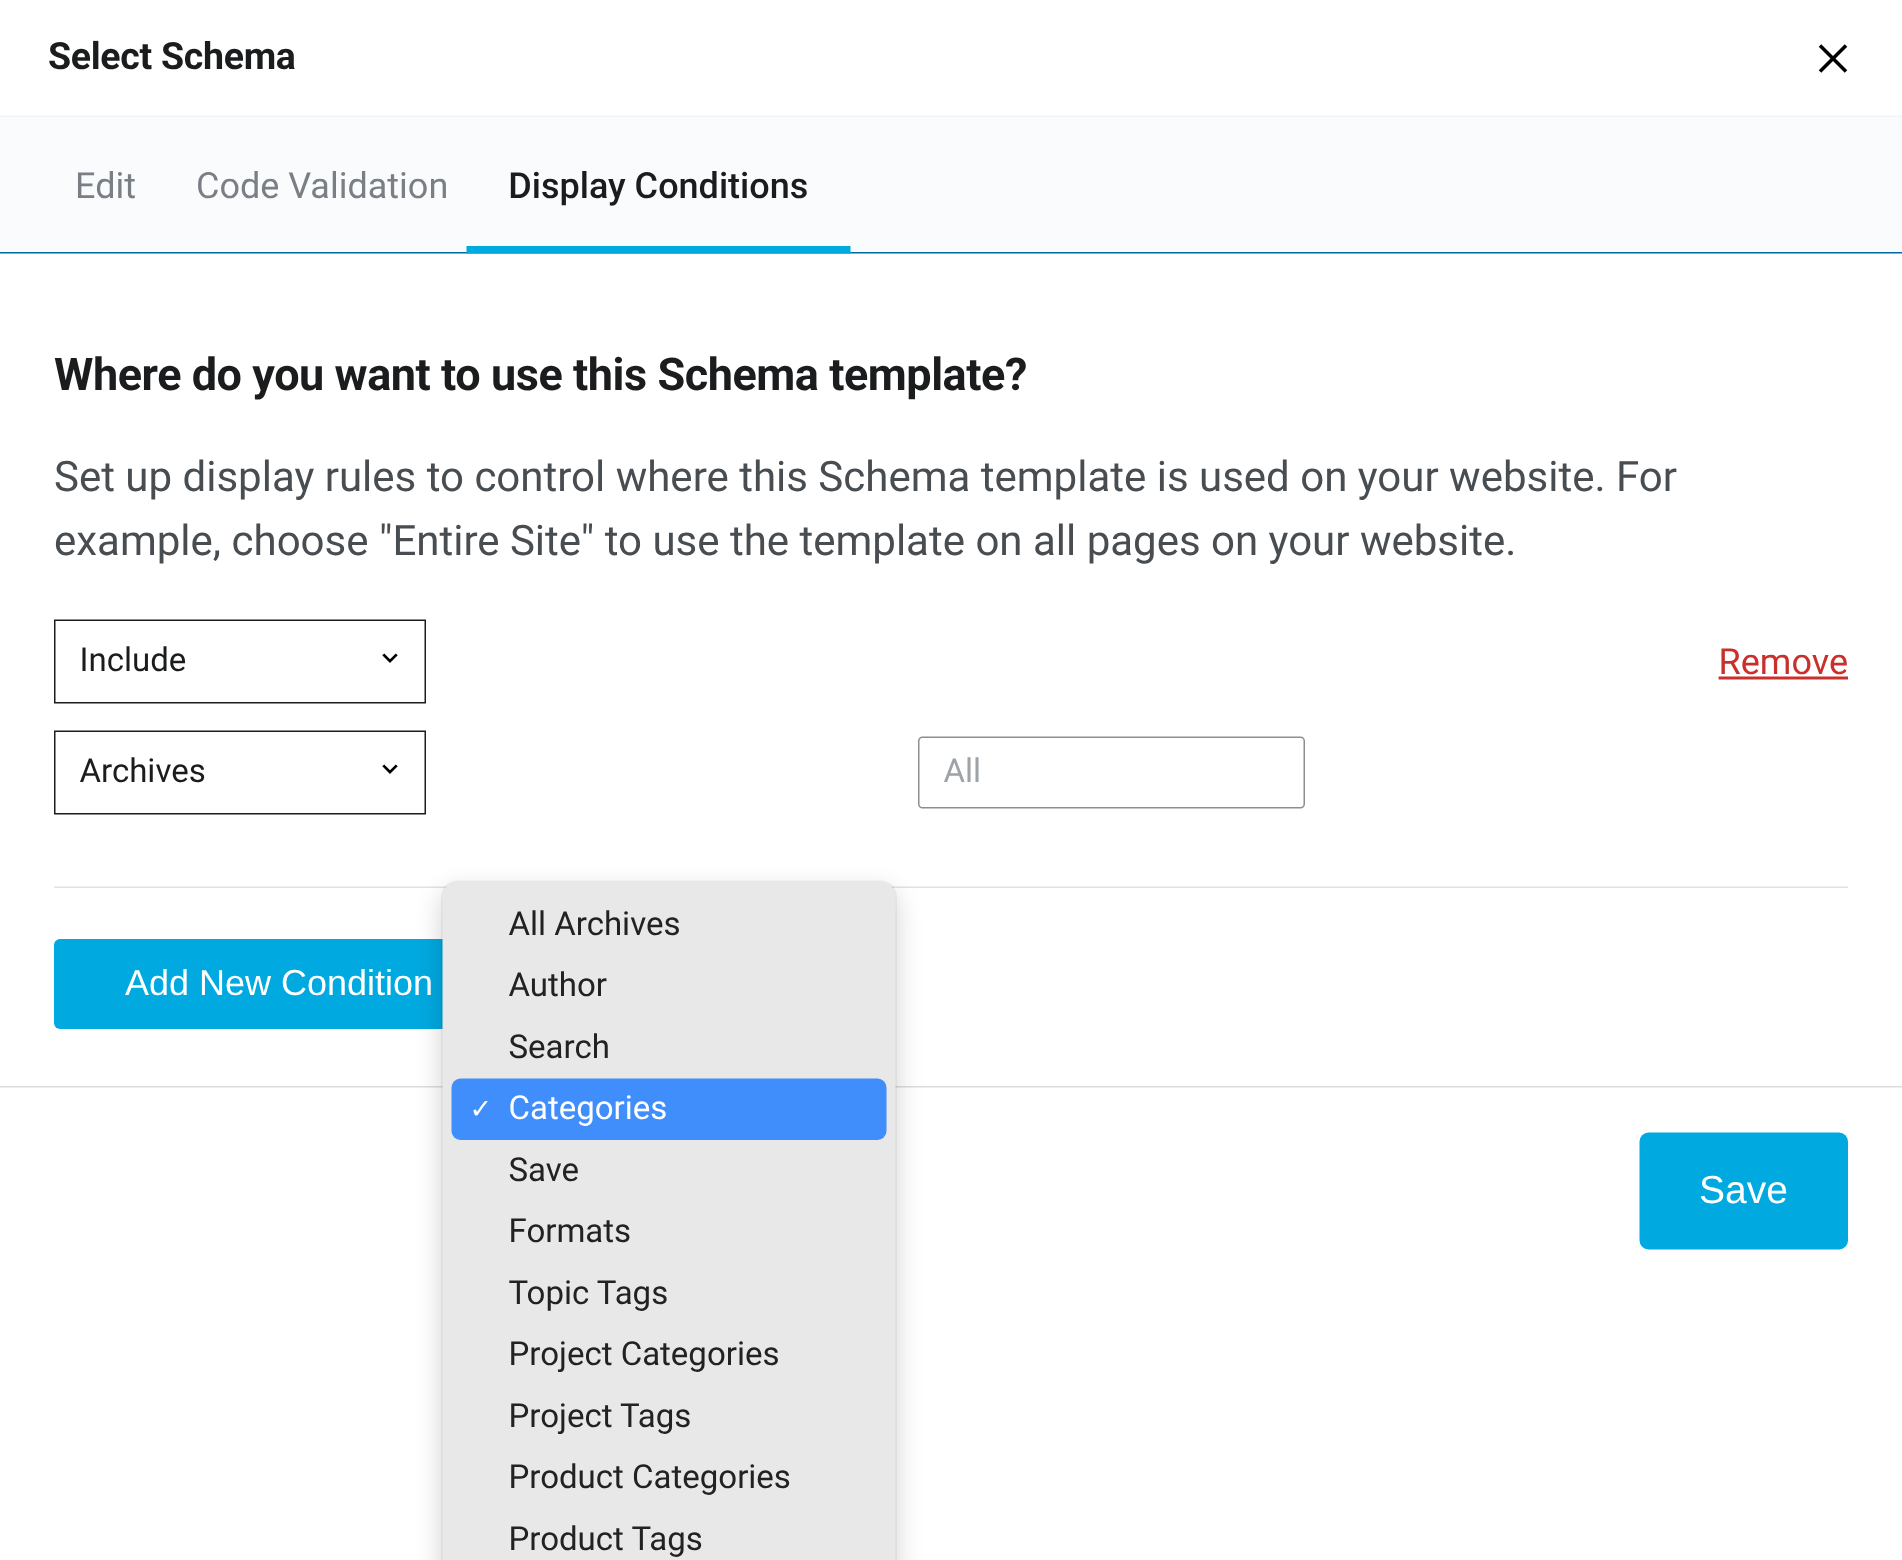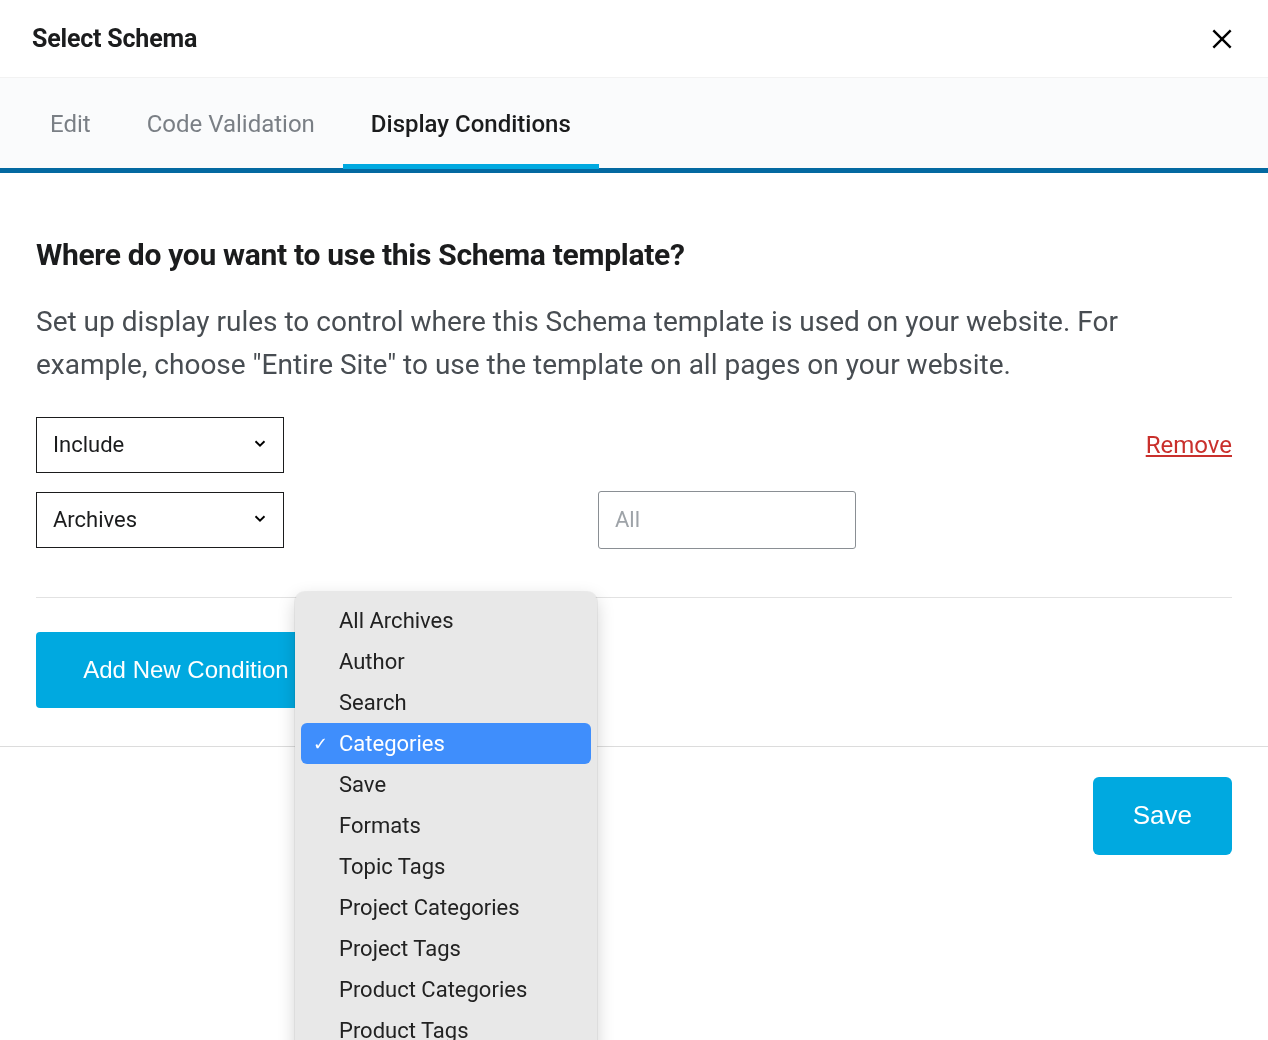--- a/index.html
+++ b/index.html
@@ -27,24 +27,24 @@
     cursor: pointer;
     display: flex;
     align-items: center;
     justify-content: center;
   }
   .close-btn svg { width: 26px; height: 26px; stroke: #000; stroke-width: 2.2; }
 
   
   .tab-bar {
     background: #fafbfc;
-    border-bottom: 5px solid #0369a1;
+    border-bottom: 1px solid #0369a1;
     padding: 0 36px;
     display: flex;
-    gap: 28px;
+    gap: 12px;
   }
   .tab {
     padding: 32px 14px 30px 14px;
     font-size: 24px;
     color: #7a7f85;
     cursor: pointer;
     position: relative;
   }
   .tab.active {
     color: #1b1c1d;
@@ -89,21 +89,21 @@
   .remove-link {
     color: #c9302c;
     font-size: 24px;
     text-decoration: underline;
     cursor: pointer;
   }
 
   .row2 {
     display: flex;
     align-items: center;
-    gap: 4px;
+    gap: 18px;
     border-bottom: 1px solid #e2e2e2;
     padding-bottom: 48px;
   }
 
   .select-box {
     position: relative;
     width: 248px;
     height: 56px;
     border: 1px solid #1b1c1d;
     background: #fff;
@@ -116,21 +116,21 @@
   .select-box .chev {
     position: absolute;
     right: 14px;
     top: 50%;
     transform: translateY(-50%);
   }
   .select-box .chev svg { width: 18px; height: 18px; stroke: #000; stroke-width: 2.5; fill: none; }
 
   .text-input {
     width: 258px;
-    height: 58px;
+    height: 48px;
     border: 1px solid #8a8f94;
     border-radius: 3px;
     background: #fff;
     display: flex;
     align-items: center;
     padding: 0 16px;
     font-size: 22px;
     color: #9ea3a8;
     margin-left: 310px; 
   }
@@ -171,21 +171,21 @@
   .add-btn-wrap {
     padding: 34px 0 38px 0;
   }
   .add-btn {
     background: #00a9e0;
     color: #fff;
     font-size: 24px;
     font-weight: 500;
     border: none;
     border-radius: 4px;
-    height: 76px;
+    height: 60px;
     padding: 0 20px;
     cursor: pointer;
     min-width: 300px;
     text-align: center;
     overflow: hidden;
     white-space: nowrap;
   }
 
   
   .modal-footer {

